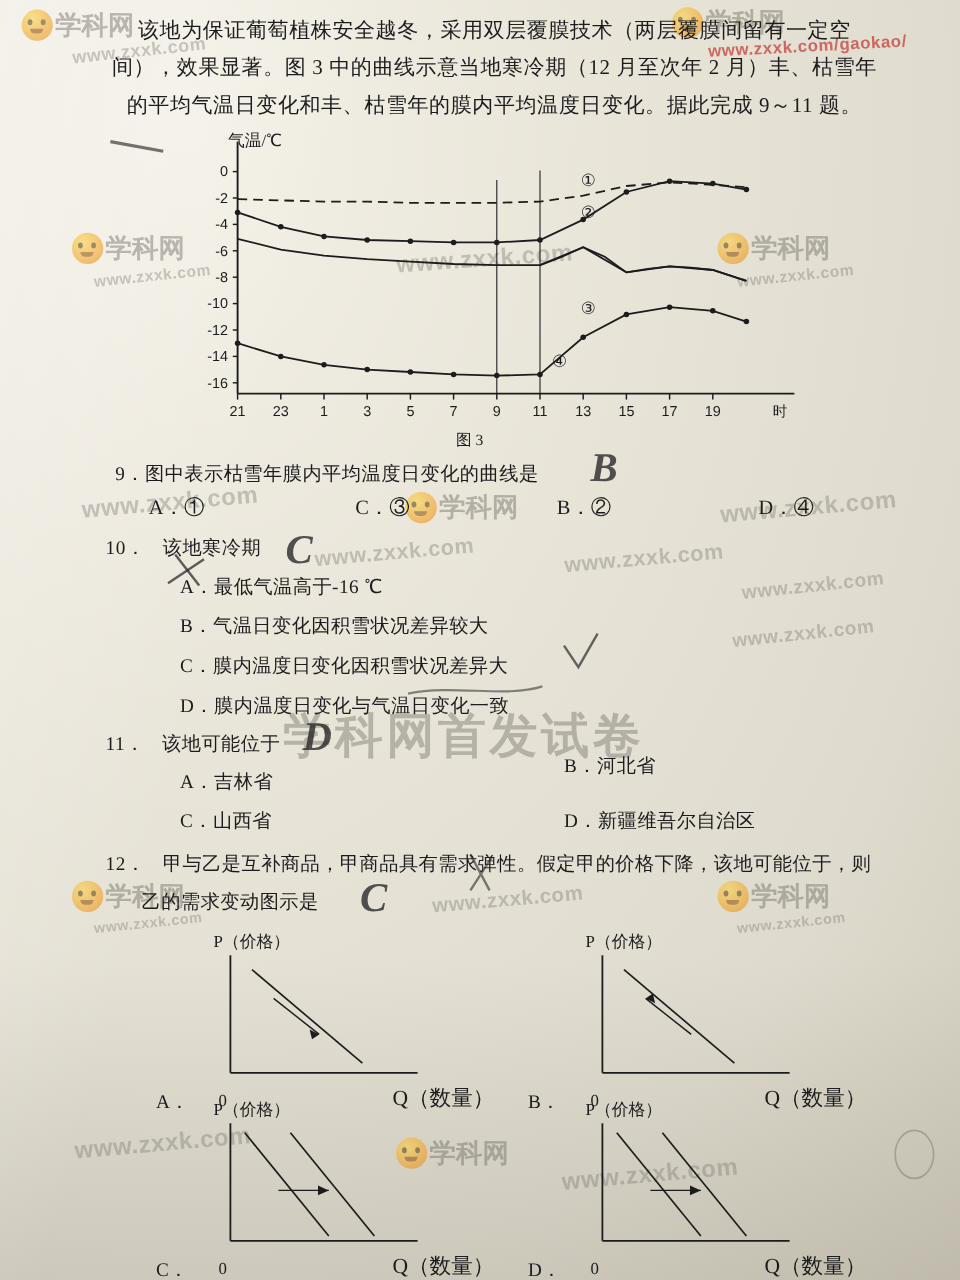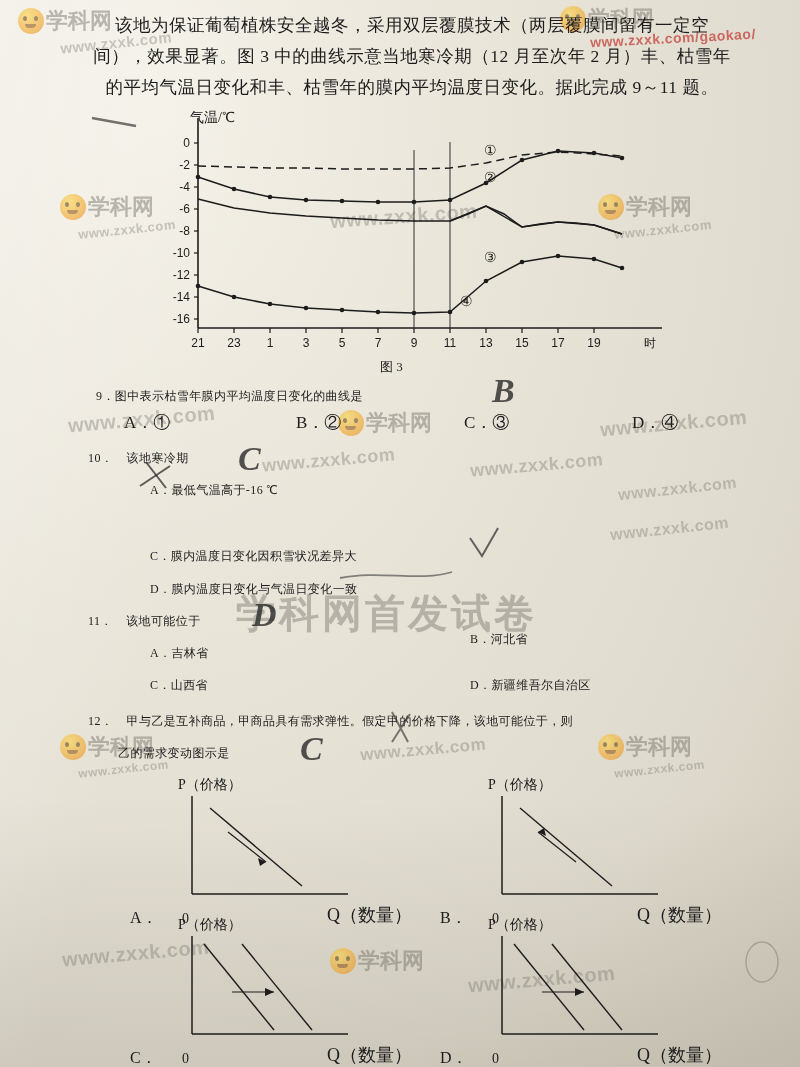--- a/index.html
+++ b/index.html
@@ -46,21 +46,21 @@
   }
   .wm-logo .txt{font-size:22px;color:rgba(110,108,100,0.45);font-family:"Liberation Sans",sans-serif;}
   .wm-red{color:rgba(190,40,35,0.65);}
 
   
   .para{
     position:absolute;left:92px;top:10px;width:640px;
     font-size:17.5px;line-height:31px;letter-spacing:0.5px;text-align:center;
   }
 
-  .q{position:absolute;font-size:12px;line-height:30px;letter-spacing:.4px;}
+  .q{position:absolute;font-size:16px;line-height:30px;letter-spacing:.4px;}
   .opts{position:absolute;display:flex;font-size:17px;}
   .opt{white-space:nowrap;}
 
   
   .fig{position:absolute;left:150px;top:110px;width:530px;height:250px;}
   .figcap{position:absolute;left:380px;top:358px;font-size:13px;}
 
   
   .dg{position:absolute;width:250px;height:145px;}
   .dg .lbl-p{position:absolute;left:18px;top:-2px;font-size:14px;white-space:nowrap;}
@@ -256,30 +256,31 @@
       <text x="40" y="12" font-size="14" font-family="Liberation Serif, serif" fill="#1c1c1c">气温/℃</text>
     </svg>
   </div>
   <div class="figcap">图 3</div>
 
   <div class="q" style="left:96px;top:381px;">
     <span>9．</span><span>图中表示枯雪年膜内平均温度日变化的曲线是</span>
   </div>
   <div class="opts" style="left:124px;top:411px;width:600px;">
     <span class="opt" style="width:172px;">A．①</span>
+    <span class="opt" style="width:168px;">C．③</span>
     <span class="opt" style="width:168px;">B．②</span>
-    <span class="opt" style="width:168px;">C．③</span>
     <span class="opt">D．④</span>
   </div>
 
   <div class="q" style="left:88px;top:443px;">
     <span>10．</span>
     <span style="margin-left:10px;">该地寒冷期</span>
   </div>
   <div class="q" style="left:150px;top:475px;">A．最低气温高于-16 ℃</div>
+  <div class="q" style="left:150px;top:508px;">B．气温日变化因积雪状况差异较大</div>
   <div class="q" style="left:150px;top:541px;">C．膜内温度日变化因积雪状况差异大</div>
   <div class="q" style="left:150px;top:574px;">D．膜内温度日变化与气温日变化一致</div>
 
   <div class="q" style="left:88px;top:606px;">
     <span>11．</span>
     <span style="margin-left:10px;">该地可能位于</span>
   </div>
   <div class="q" style="left:150px;top:638px;">A．吉林省</div>
   <div class="q" style="left:470px;top:624px;">B．河北省</div>
   <div class="q" style="left:150px;top:670px;">C．山西省</div>

